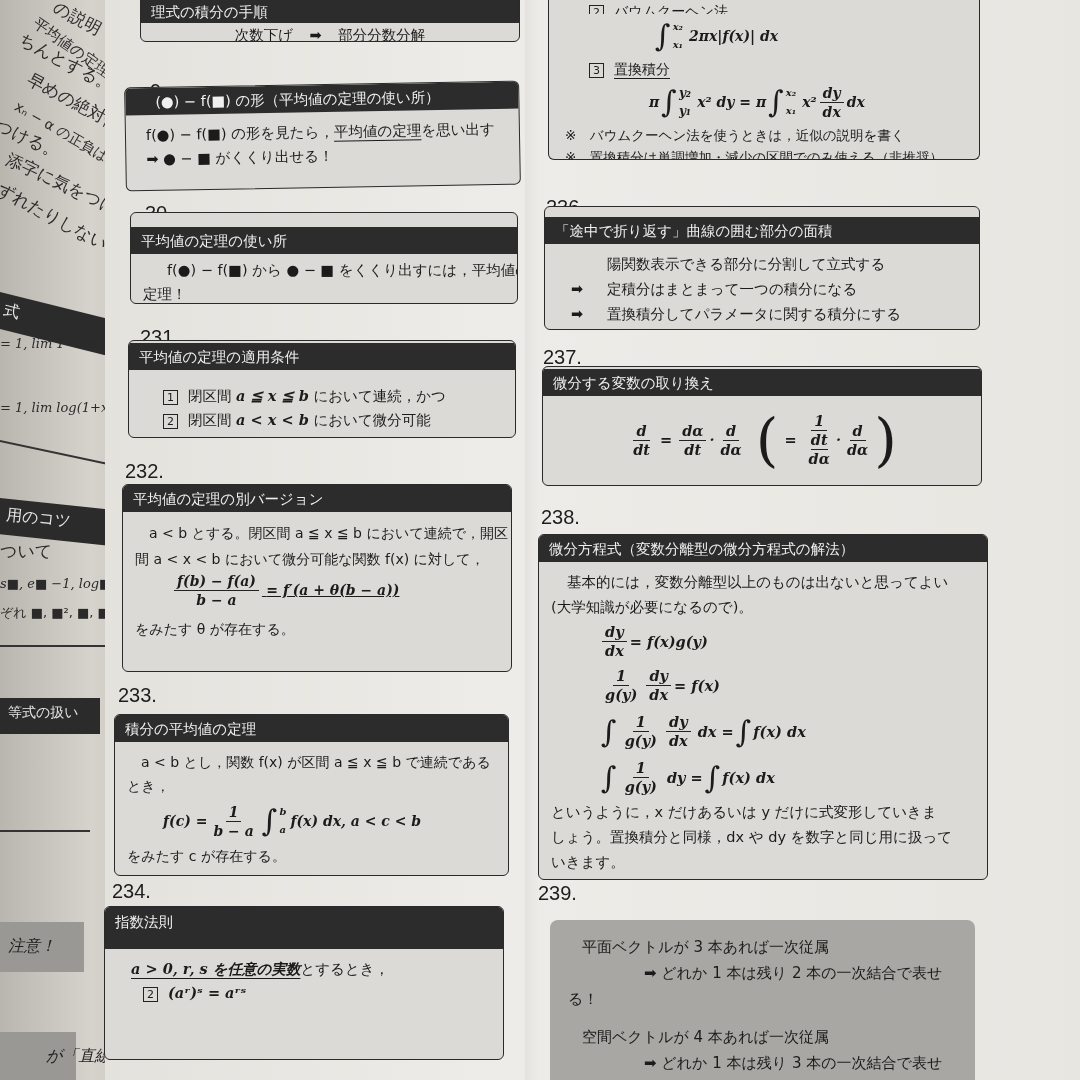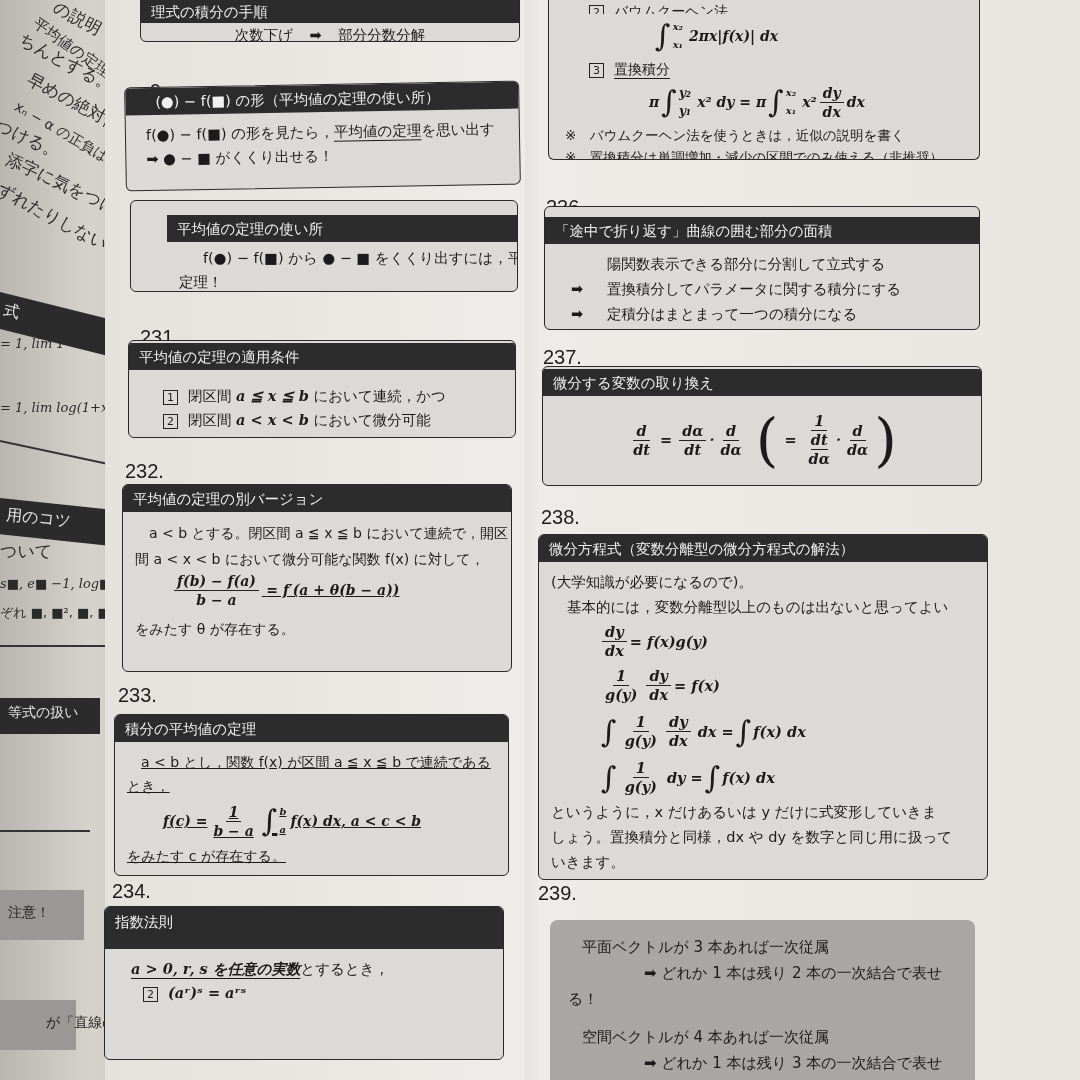--- a/index.html
+++ b/index.html
@@ -21,21 +21,21 @@
   .lp-text {
     position: absolute; font-size: 17px; color: #2a2a2a; white-space: nowrap;
     transform-origin: left top;
   }
   .lp-bar {
     position: absolute; left: 0; height: 36px; background: #2b2b2b; color: #e6e6e6;
     font-size: 16px; padding: 6px 8px; white-space: nowrap;
   }
   .lp-gray {
     position: absolute; left: 0; height: 50px; background: #9a9894; color: #222;
-    font-size: 14px; padding: 14px 8px; white-space: nowrap; 
+    font-size: 16px; padding: 14px 8px; white-space: nowrap; font-style: italic; margin-top: 32px;
   }
   .lp-rule { position: absolute; left: 0; height: 2px; background: #333; }
 
   
   .page {
     position: absolute; left: 105px; top: 0; width: 975px; height: 1080px;
     background: linear-gradient(90deg, #e4e2dd 0%, #eeece8 40%, #e8e6e1 100%);
   }
   .gutter {
     position: absolute; left: 525px; top: 0; width: 14px; height: 1080px;
@@ -123,21 +123,21 @@
   <div class="box-head" style="padding-left:30px;margin-top:0;">(●) − f(■) の形（平均値の定理の使い所）</div>
   <div class="box-body" style="padding-left:20px;">
     <div class="line">
       <span>f(●) − f(■) の形を見たら，</span><span class="u">平均値の定理</span><span>を思い出す</span>
     </div>
     <div class="line">➡ ● − ■ がくくり出せる！</div>
   </div>
 </div>
 
 <div class="item-num" style="left:145px;top:202px;">30.</div>
-<div class="box" style="left:130px;top:200px;width:388px;height:92px;padding-left:36px;">
+<div class="box" style="left:130px;top:212px;width:388px;height:92px;">
   <div class="box-head" style="margin-top:14px;">平均値の定理の使い所</div>
   <div class="box-body" style="padding-top:4px;">
     <div class="line indent">f(●) − f(■) から ● − ■ をくくり出すには，平均値の</div>
     <div class="line">定理！</div>
   </div>
 </div>
 
 <div class="item-num" style="left:140px;top:326px;">231.</div>
 <div class="box" style="left:128px;top:340px;width:388px;height:98px;">
   <div class="box-head" style="margin-top:2px;">平均値の定理の適用条件</div>
@@ -164,21 +164,21 @@
         </span>
       <span class="math">= f′(a + θ(b − a))</span>
     </div>
     <div class="line">をみたす θ が存在する。</div>
   </div>
 </div>
 
 <div class="item-num" style="left:118px;top:684px;">233.</div>
 <div class="box" style="left:114px;top:714px;width:395px;height:162px;">
   <div class="box-head">積分の平均値の定理</div>
-  <div class="box-body" style="font-size:14px;text-decoration:underline;">
+  <div class="box-body" style="font-size:14px;">
     <div class="line indent" style="padding-left:14px;">a &lt; b とし，関数 f(x) が区間 a ≦ x ≦ b で連続である</div>
     <div class="line">とき，</div>
     <div class="line math" style="padding-left:36px;height:46px;display:flex;align-items:center;">
       <span>f(c) =</span>
       <span class="frac">
           <span class="n">1</span>
           <span class="d">b − a</span>
         </span>
       <span class="int">∫</span>
       <span style="display:inline-flex;flex-direction:column;font-size:10px;line-height:18px;margin-right:4px;">
@@ -243,22 +243,22 @@
     <div class="line" style="margin-left:-24px;font-size:13.5px;">※　バウムクーヘン法を使うときは，近似の説明を書く</div>
     <div class="line" style="margin-left:-24px;font-size:13.5px;">※　置換積分は単調増加・減少の区間でのみ使える（非推奨）</div>
   </div>
 </div>
 
 <div class="item-num" style="left:546px;top:196px;">236.</div>
 <div class="box" style="left:544px;top:206px;width:436px;height:124px;">
   <div class="box-head" style="margin-top:10px;">「途中で折り返す」曲線の囲む部分の面積</div>
   <div class="box-body" style="padding-left:26px;line-height:25px;">
     <div class="line"><span class="arrow" style="display:inline-block;width:26px;"></span><span>陽関数表示できる部分に分割して立式する</span></div>
+    <div class="line"><span class="arrow" style="display:inline-block;width:26px;">➡</span><span>定積分はまとまって一つの積分になる</span></div>
     <div class="line"><span class="arrow" style="display:inline-block;width:26px;">➡</span><span>置換積分してパラメータに関する積分にする</span></div>
-    <div class="line"><span class="arrow" style="display:inline-block;width:26px;">➡</span><span>定積分はまとまって一つの積分になる</span></div>
   </div>
 </div>
 
 <div class="item-num" style="left:543px;top:346px;">237.</div>
 <div class="box" style="left:542px;top:366px;width:440px;height:120px;">
   <div class="box-head" style="margin-top:2px;">微分する変数の取り換え</div>
   <div class="box-body math" style="display:flex;align-items:center;justify-content:center;height:88px;padding-top:8px;">
     <span class="frac">
         <span class="n">d</span>
         <span class="d">dt</span>
@@ -288,22 +288,22 @@
         <span class="d">dα</span>
       </span>
     <span class="bigparen">)</span>
   </div>
 </div>
 
 <div class="item-num" style="left:541px;top:506px;">238.</div>
 <div class="box" style="left:538px;top:534px;width:450px;height:346px;">
   <div class="box-head">微分方程式（変数分離型の微分方程式の解法）</div>
   <div class="box-body" style="font-size:14.5px;line-height:25px;">
+    <div class="line indent" style="padding-left:16px;">基本的には，変数分離型以上のものは出ないと思ってよい</div>
     <div class="line">(大学知識が必要になるので)。</div>
-    <div class="line indent" style="padding-left:16px;">基本的には，変数分離型以上のものは出ないと思ってよい</div>
     <div class="line math" style="padding-left:48px;height:42px;display:flex;align-items:center;">
       <span class="frac">
           <span class="n">dy</span>
           <span class="d">dx</span>
         </span>
       <span>= f(x)g(y)</span>
     </div>
     <div class="line math" style="padding-left:48px;height:46px;display:flex;align-items:center;">
       <span class="frac">
           <span class="n">1</span>

